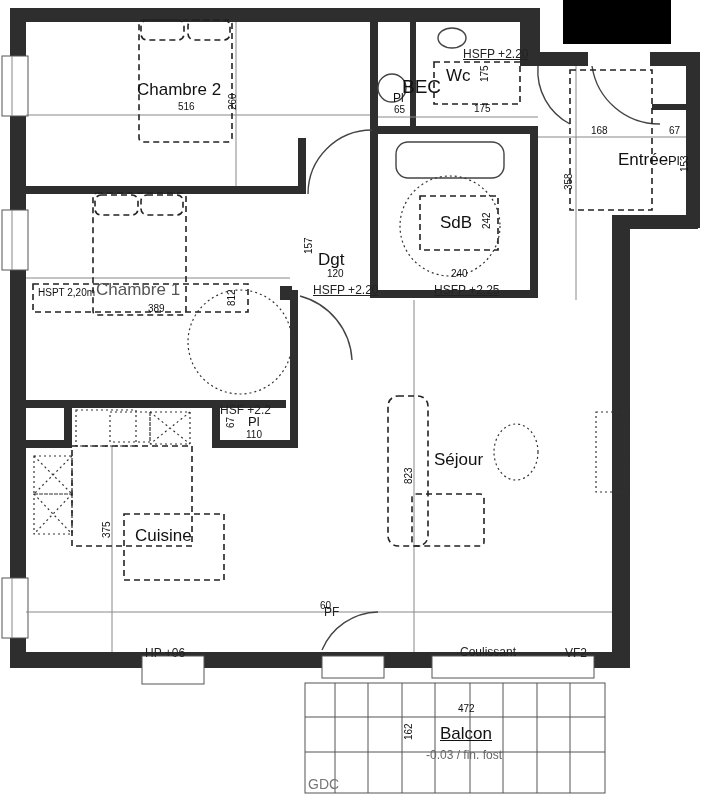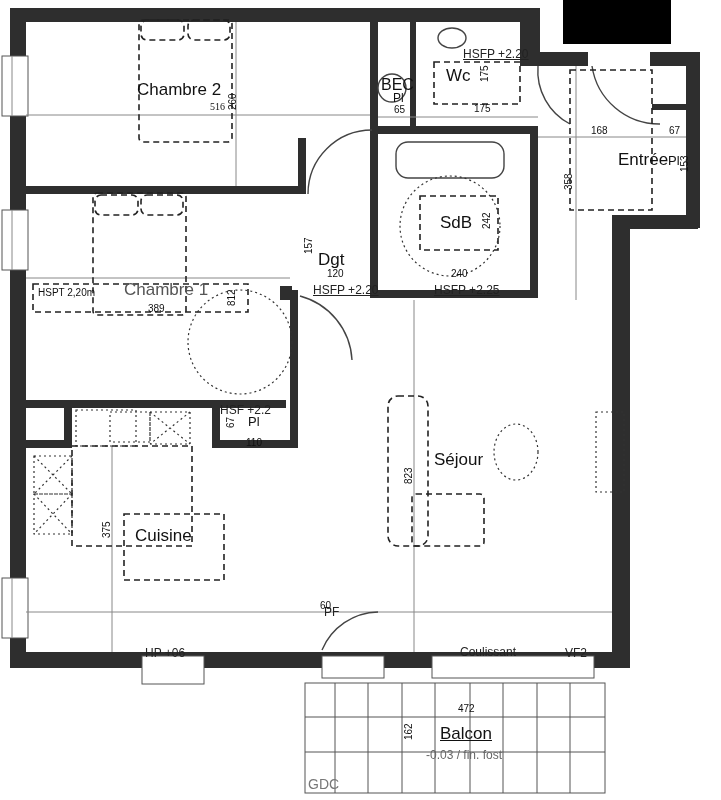--- a/index.html
+++ b/index.html
@@ -121,34 +121,34 @@
   <rect class="dash" x="72" y="446" width="120" height="100"></rect>
   <rect class="dash" x="124" y="514" width="100" height="66"></rect>
 
   <rect class="dash" x="388" y="396" width="40" height="150" rx="10"></rect>
   <rect class="dash" x="412" y="494" width="72" height="52" rx="4"></rect>
   <ellipse class="dot" cx="516" cy="452" rx="22" ry="28"></ellipse>
   <rect class="dot" x="596" y="412" width="28" height="80"></rect>
 </svg>
 
 <div class="room" style="left:137px;top:80px;">Chambre 2</div>
-<div class="dim" style="left:210px;top:101px;font-family:Liberation Serif, serif;">516</div>
+<div class="dim" style="left:178px;top:101px;">516</div>
 <div class="dimv" style="left:227px;top:110px;">260</div>
 
-<div class="room" style="left:124px;top:280px;color:#555;">Chambre 1</div>
+<div class="room" style="left:96px;top:280px;color:#555;">Chambre 1</div>
 <div class="dim" style="left:148px;top:267px;margin-top:36px;">389</div>
 <div class="dimv" style="left:226px;top:306px;">812</div>
 <div class="dim" style="left:38px;top:287px;">HSPT 2,20m</div>
 
 <div class="room" style="left:446px;top:66px;">Wc</div>
 <div class="dimv" style="left:479px;top:82px;">175</div>
 <div class="dim" style="left:474px;top:103px;">175</div>
 <div class="small" style="left:463px;top:47px;text-decoration:underline;">HSFP +2.20</div>
 
-<div class="room" style="left:381px;top:76px;font-size:16px;">BEC</div>
+<div class="room" style="left:402px;top:76px;font-size:19px;">BEC</div>
 <div class="room" style="left:393px;top:91px;font-size:12px;">Pl</div>
 <div class="dim" style="left:394px;top:104px;">65</div>
 
 <div class="room" style="left:578px;top:150px;margin-left:40px;">Entrée</div>
 <div class="dim" style="left:591px;top:125px;">168</div>
 <div class="dimv" style="left:563px;top:190px;">358</div>
 
 <div class="room" style="left:668px;top:153px;font-size:13px;">Pl</div>
 <div class="dim" style="left:669px;top:125px;">67</div>
 <div class="dimv" style="left:679px;top:172px;">153</div>
@@ -157,21 +157,21 @@
 <div class="dimv" style="left:481px;top:229px;">242</div>
 <div class="dim" style="left:451px;top:268px;">240</div>
 <div class="small" style="left:434px;top:283px;text-decoration:underline;">HSFP +2.25</div>
 
 <div class="room" style="left:318px;top:250px;">Dgt</div>
 <div class="dim" style="left:327px;top:268px;">120</div>
 <div class="dimv" style="left:303px;top:254px;">157</div>
 <div class="small" style="left:313px;top:283px;text-decoration:underline;">HSFP +2.20</div>
 
 <div class="room" style="left:248px;top:414px;font-size:13px;">Pl</div>
-<div class="dim" style="left:246px;top:429px;margin-top:8px;">110</div>
+<div class="dim" style="left:246px;top:429px;">110</div>
 <div class="dimv" style="left:225px;top:428px;">67</div>
 <div class="small" style="left:220px;top:403px;">HSF +2.2</div>
 
 <div class="room" style="left:135px;top:526px;">Cuisine</div>
 <div class="dimv" style="left:101px;top:538px;">375</div>
 
 <div class="room" style="left:434px;top:450px;">Séjour</div>
 <div class="dimv" style="left:403px;top:484px;">823</div>
 
 <div class="room" style="left:440px;top:724px;text-decoration:underline;">Balcon</div>

